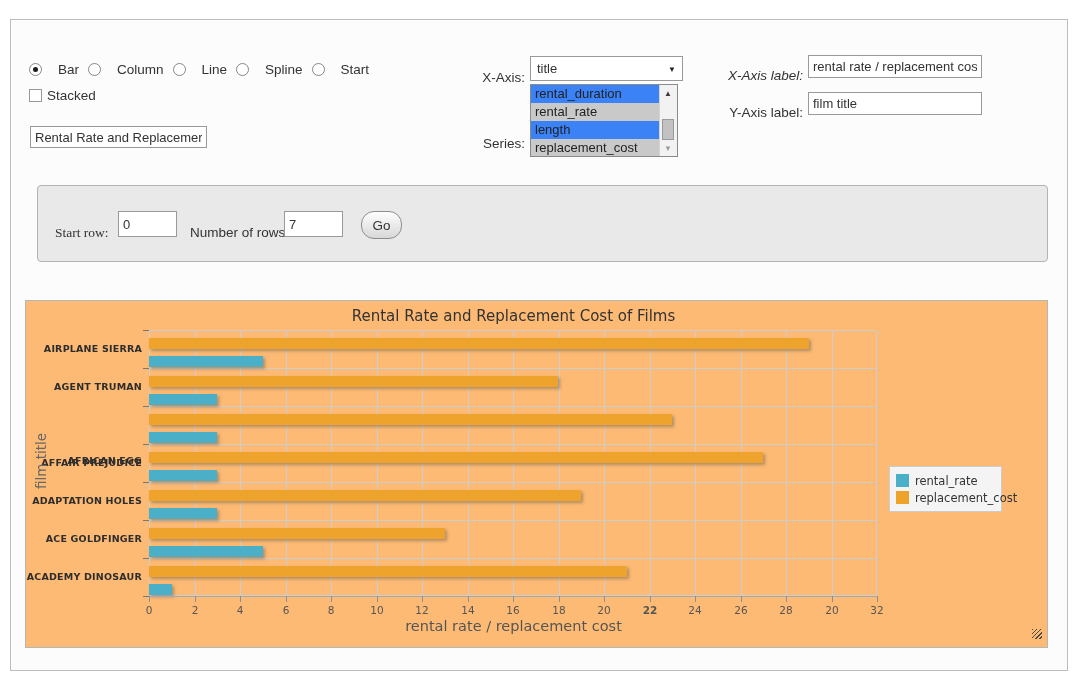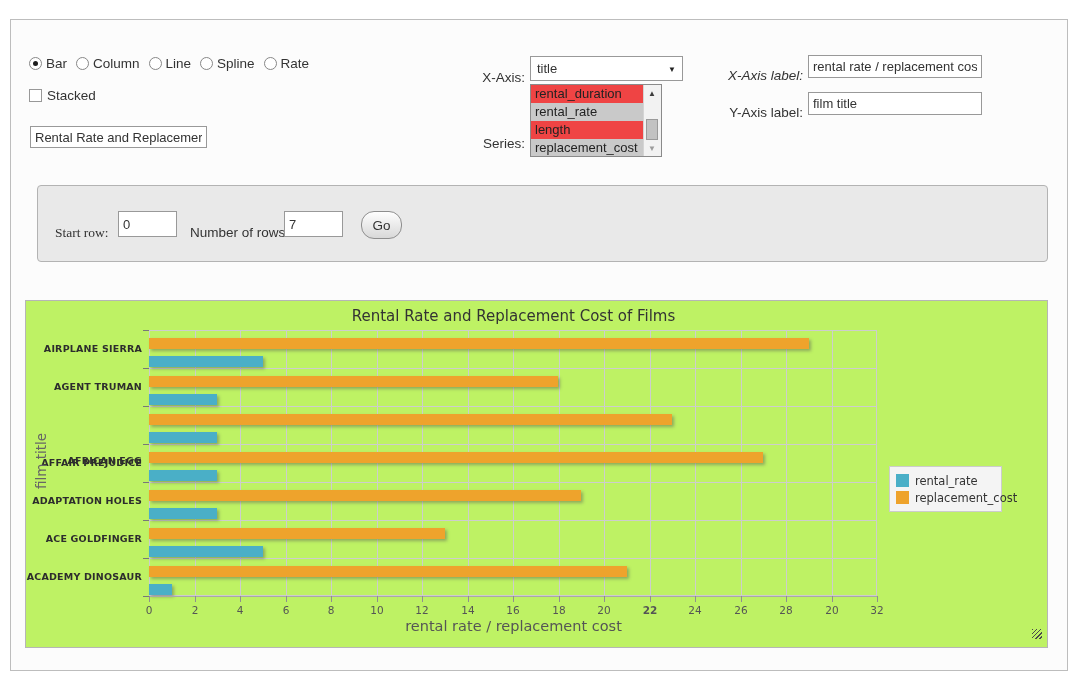--- a/index.html
+++ b/index.html
@@ -8,21 +8,21 @@
 
   .frame{position:absolute;left:10px;top:19px;width:1058px;height:652px;
          border:1px solid #bdbdbd;background:#fcfcfc;box-sizing:border-box;}
   .legend-tab{position:absolute;left:31px;top:5px;background:#fff;border:1px solid #a6a6a6;
          box-shadow:2px 2px 3px rgba(0,0,0,.25);padding:4px 13px 6px;font-size:14px;
          font-weight:bold;color:#333;}
 
   .form-label{position:absolute;font-size:13.5px;color:#333;margin-top:8px;}
   .radio-row{position:absolute;left:29px;top:56px;display:flex;align-items:center;gap:9px;
          font-size:13.5px;color:#333;}
-  .radio-item{display:flex;align-items:center;gap:4px;cursor:default;}
+  .radio-item{display:flex;align-items:center;gap:16px;cursor:default;margin-top:6px;}
   .radio{width:13px;height:13px;border:1px solid #878787;border-radius:50%;background:#fff;
          position:relative;box-sizing:border-box;flex:0 0 auto;}
   .radio.checked::after{content:"";position:absolute;left:3px;top:3px;width:5px;height:5px;
          border-radius:50%;background:#1d1d1d;}
   .checkbox-row{position:absolute;left:29px;top:88px;display:flex;align-items:center;gap:5px;
          font-size:13.5px;color:#333;}
   .checkbox{width:13px;height:13px;border:1px solid #989898;background:#fff;box-sizing:border-box;}
 
   .text-input{position:absolute;box-sizing:border-box;border:1px solid #999;background:#fff;
          font-size:13px;color:#333;padding:2px 4px;font-family:"Liberation Sans",sans-serif;
@@ -38,41 +38,41 @@
   #xaxislabel-label{left:712px;top:60px;width:91px;text-align:right;font-style:italic;}
   #yaxislabel-label{left:712px;top:97px;width:91px;text-align:right;}
   #startrow-label{left:55px;top:217px;font-family:Liberation Serif, serif;}
   #numrows-label{left:190px;top:217px;}
 
   .select{position:absolute;left:530px;top:56px;width:153px;height:25px;border:1px solid #999;
          background:#fff;box-sizing:border-box;font-size:13px;color:#333;display:flex;
          align-items:center;padding:0 18px 0 6px;}
   .select .arrow{position:absolute;right:6px;top:8px;font-size:8px;color:#222;}
 
-  .listbox{position:absolute;left:530px;top:84px;width:132px;height:73px;border:1px solid #8a8a8a;
-         background:#ef4444;box-sizing:border-box;font-size:13px;color:#222;}
+  .listbox{position:absolute;left:530px;top:84px;width:148px;height:73px;border:1px solid #8a8a8a;
+         background:#3b82f6;box-sizing:border-box;font-size:13px;color:#222;}
   .opts{position:absolute;left:0;top:0;right:17px;bottom:0;overflow:hidden;}
   .opt{height:18px;line-height:18px;padding-left:4px;white-space:nowrap;}
   .opt.selected{background:#c9c9c9;}
   .scrollbar{position:absolute;right:0;top:0;width:17px;bottom:0;background:#f2f2f2;
          border-left:1px solid #d4d4d4;}
   .sb-btn{position:absolute;left:0;width:16px;height:14px;display:flex;align-items:center;
          justify-content:center;font-size:8px;}
   .sb-up{top:1px;color:#3c3c3c;}
   .sb-down{bottom:1px;color:#9c9c9c;}
   .sb-thumb{position:absolute;left:2px;top:34px;width:12px;height:21px;background:#c2c2c2;
          border:1px solid #9a9a9a;box-sizing:border-box;}
 
   .rows-box{position:absolute;left:37px;top:185px;width:1011px;height:77px;background:#e9e9e9;
          border:1px solid #b3b3b3;border-radius:4px;box-sizing:border-box;}
   #go-button{position:absolute;left:361px;top:211px;width:39px;height:26px;border:1px solid #8e8e8e;
          border-radius:13px;background:linear-gradient(#fefefe,#d8d8d8);font-size:13.5px;
          color:#333;display:flex;align-items:center;justify-content:center;cursor:default;}
 
-  .chart-panel{position:absolute;left:25px;top:300px;width:1023px;height:348px;background:#bef264;
+  .chart-panel{position:absolute;left:25px;top:300px;width:1023px;height:348px;background:#fdba74;
          border:1px solid #b6b6b6;box-sizing:border-box;font-family:"DejaVu Sans",sans-serif;}
   .chart-title{position:absolute;left:123px;top:6px;width:729px;text-align:center;font-size:15px;
          color:#333;}
   .plot{position:absolute;left:123px;top:29px;width:728px;height:266px;}
   .gridline-v{position:absolute;top:0;width:1px;height:266px;background:#cdcdcd;}
   .gridline-h{position:absolute;left:0;width:728px;height:1px;background:#cdcdcd;}
   .bar{position:absolute;left:0;height:11px;box-shadow:2px 2px 3px rgba(85,85,85,.45);}
   .cat-label{position:absolute;left:0;width:116px;text-align:right;font-size:9.5px;font-weight:bold;
          color:#2d2d2d;letter-spacing:.2px;white-space:nowrap;}
   .ytick{position:absolute;left:117px;width:6px;height:1px;background:#787878;}
@@ -109,21 +109,21 @@
       <div class="radio-item">
         <div class="radio"></div>
         <div class="">Line</div>
       </div>
       <div class="radio-item">
         <div class="radio"></div>
         <div class="">Spline</div>
       </div>
       <div class="radio-item">
         <div class="radio"></div>
-        <div class="">Rate</div>
+        <div class="">Start</div>
       </div>
     </div>
 
   <div class="checkbox-row">
     <span class="checkbox"></span>
     <span>Stacked</span>
   </div>
 
   <input class="text-input" id="title-input" value="Rental Rate and Replacemer" style="">
 

